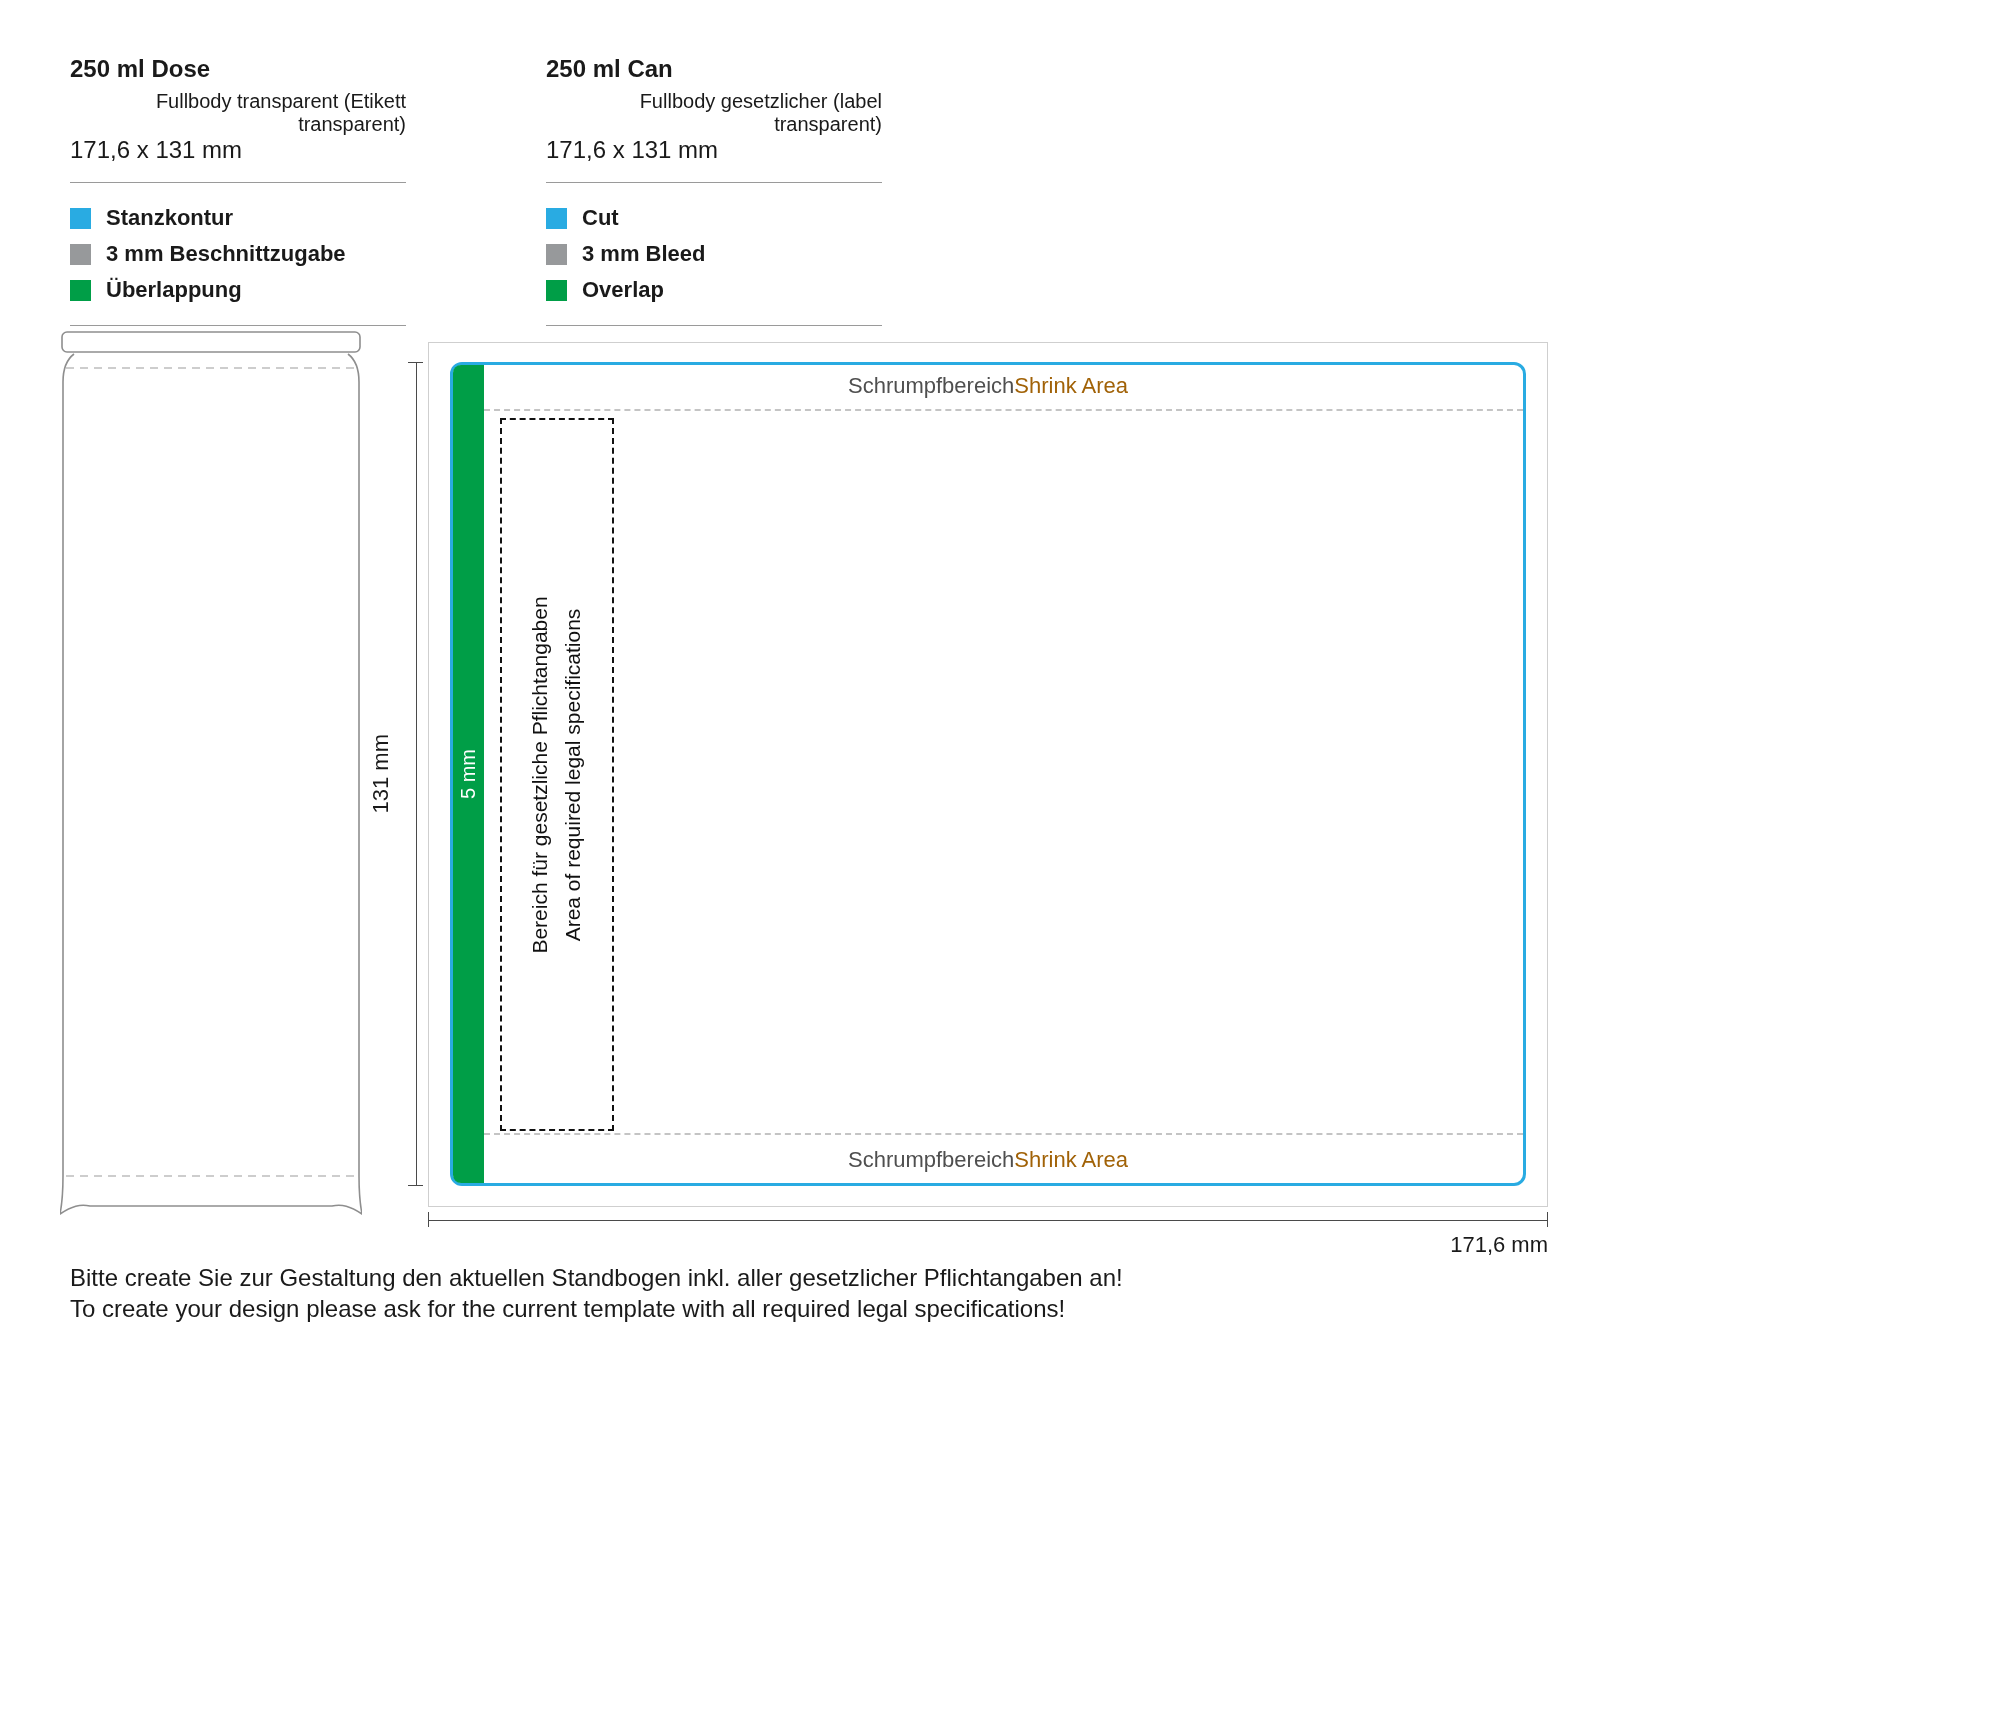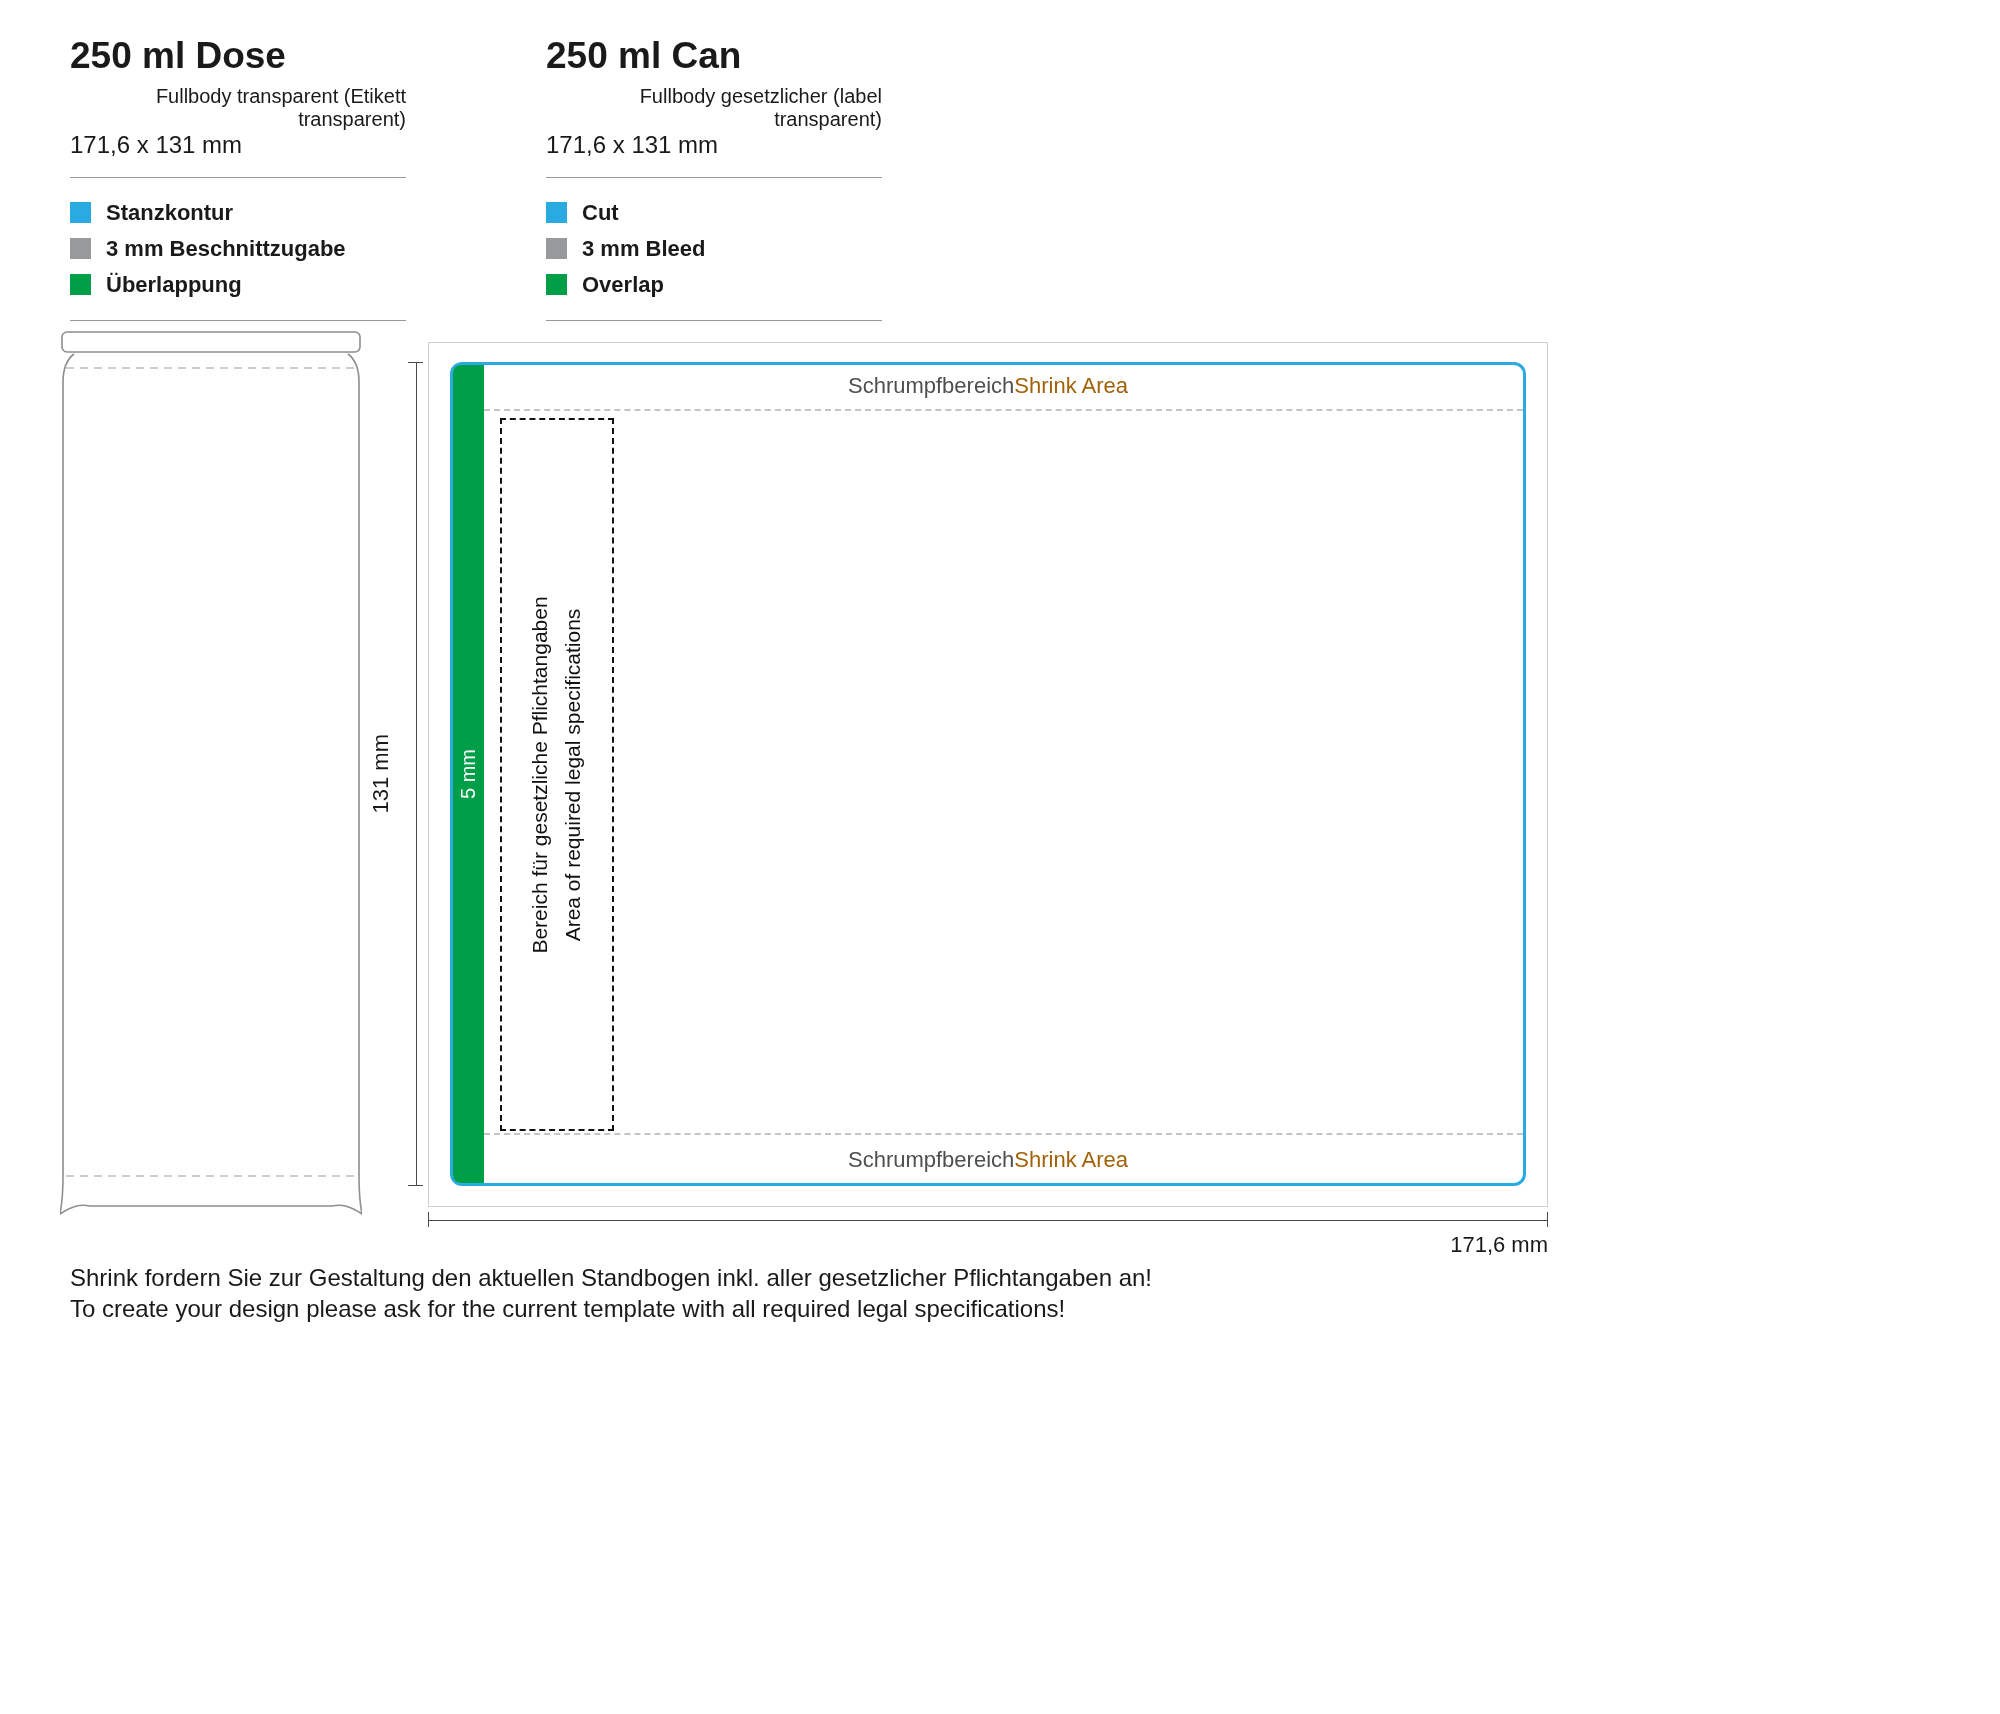--- a/index.html
+++ b/index.html
@@ -1,21 +1,21 @@
 <!DOCTYPE html>
 <html><head>
 <meta charset="utf-8">
 <style>
   html,body{margin:0;padding:0;background:#ffffff;}
   body{font-family:"Liberation Sans", sans-serif; color:#1a1a1a;}
   #page{position:relative;width:2000px;height:1714px;background:#ffffff;overflow:hidden;}
 
   
   .hblock{position:absolute;width:336px;}
-  .hblock .title{font-size:37px;font-weight:700;line-height:1.1;}
+  .hblock .title{font-size:24px;font-weight:700;line-height:1.1;margin-top:20px;}
   .hblock .subtitle{font-size:20px;margin-top:8px;text-align:right;}
   .hblock .dims{font-size:24px;}
   .hblock .rule{border-top:1.5px solid #9a9a9a;margin-top:18px;}
   .legend{margin-top:22px;}
   .legend-row{display:flex;align-items:center;gap:15px;margin-bottom:10px;font-weight:bold;}
   .swatch{width:21px;height:21px;flex:0 0 auto;}
   .legend-label{font-size:22px;}
   .hblock .rule.bottom{margin-top:22px;}
 
   
@@ -167,17 +167,17 @@
   </div>
 
   <div class="hdim">
     <div class="tick l"></div>
     <div class="line"></div>
     <div class="tick r"></div>
   </div>
   <div class="hdim-label">171,6 mm</div>
 
   <div class="footer">
-    <div>Shrink fordern Sie zur Gestaltung den aktuellen Standbogen inkl. aller gesetzlicher Pflichtangaben an!</div>
+    <div>Bitte create Sie zur Gestaltung den aktuellen Standbogen inkl. aller gesetzlicher Pflichtangaben an!</div>
     <div>To create your design please ask for the current template with all required legal specifications!</div>
   </div>
 
 </div>
 
 </body></html>

